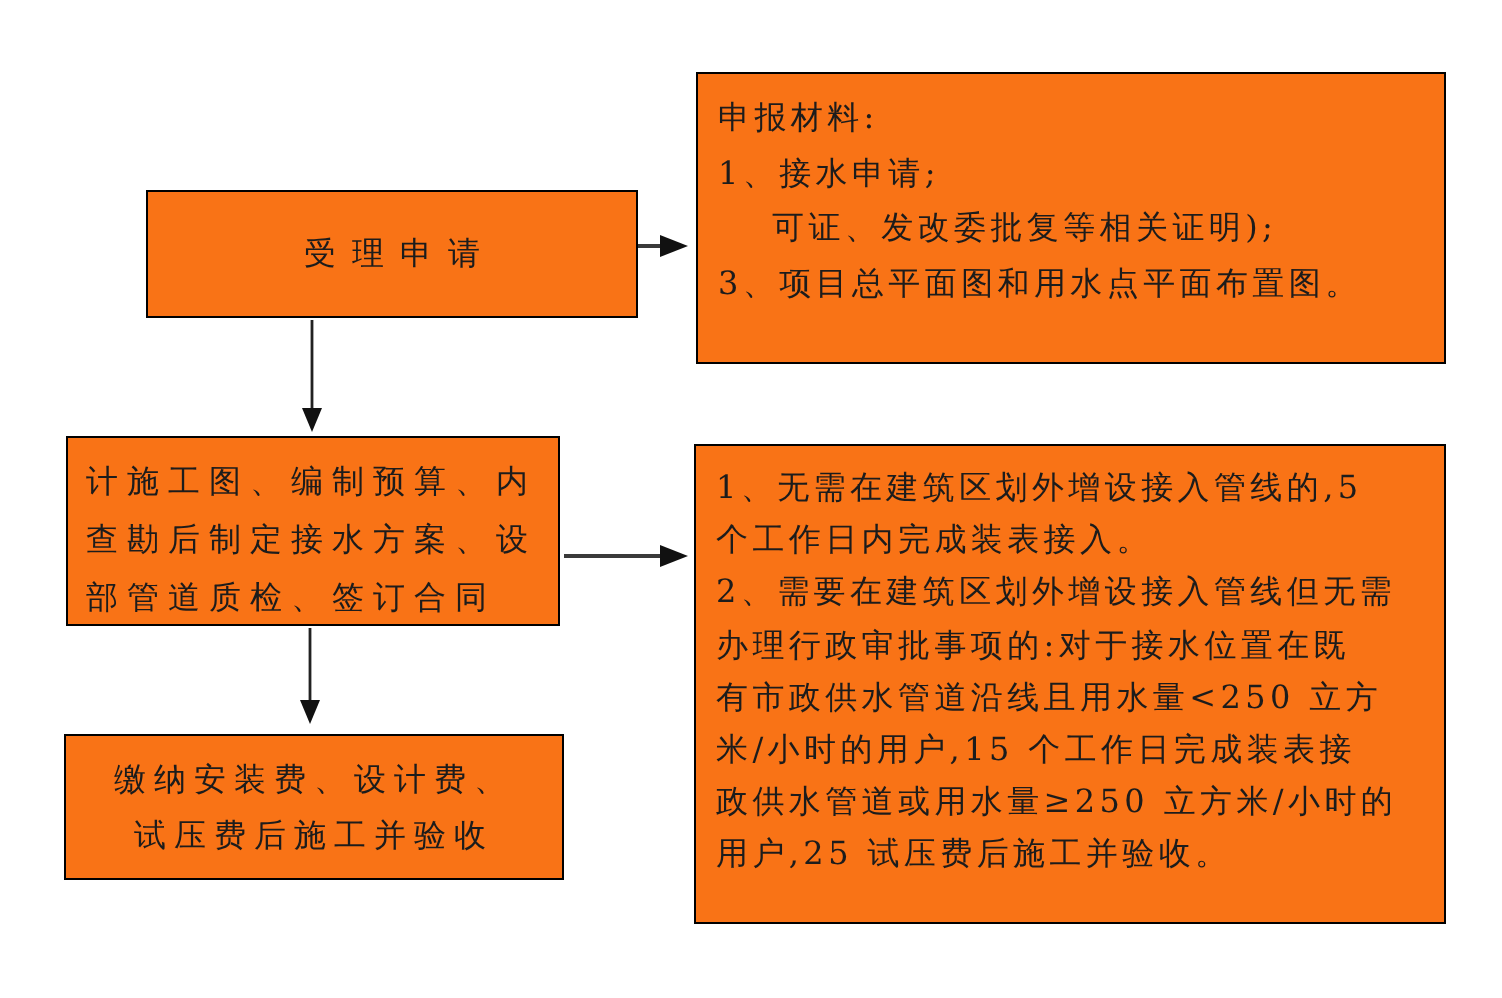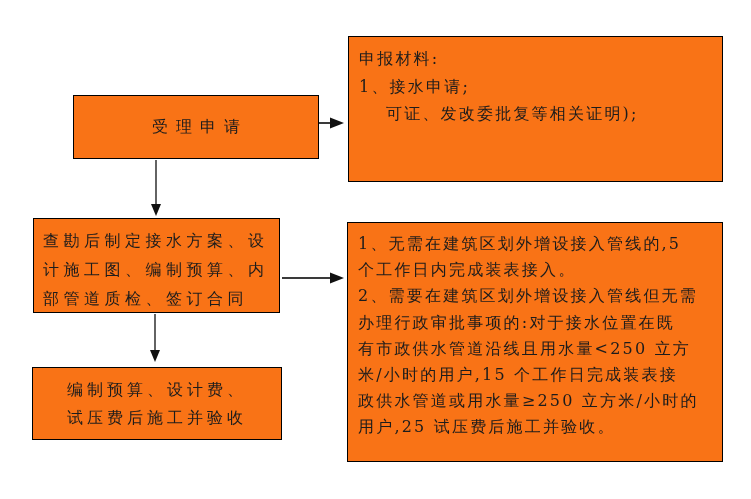--- a/index.html
+++ b/index.html
@@ -83,37 +83,38 @@
   </svg>
 
   <div class="node node-accept">
     <span class="line">受理申请</span>
   </div>
 
   <div class="node node-materials">
     <div class="line">申报材料:</div>
     <div class="line">1、接水申请;</div>
     <div class="line indent">可证、发改委批复等相关证明);</div>
+    <div class="line">3、项目总平面图和用水点平面布置图。</div>
   </div>
 
   <div class="node node-survey">
+    <div class="line">计施工图、编制预算、内</div>
     <div class="line">查勘后制定接水方案、设</div>
-    <div class="line">计施工图、编制预算、内</div>
     <div class="line">部管道质检、签订合同</div>
   </div>
 
   <div class="node node-timeline">
     <div class="line">1、无需在建筑区划外增设接入管线的,5</div>
     <div class="line">个工作日内完成装表接入。</div>
     <div class="line">2、需要在建筑区划外增设接入管线但无需</div>
     <div class="line">办理行政审批事项的:对于接水位置在既</div>
     <div class="line">有市政供水管道沿线且用水量&lt;250 立方</div>
     <div class="line">米/小时的用户,15 个工作日完成装表接</div>
     <div class="line">政供水管道或用水量≥250 立方米/小时的</div>
     <div class="line">用户,25 试压费后施工并验收。</div>
   </div>
 
   <div class="node node-pay">
-    <div class="line">编制预算、设计费、</div>
+    <div class="line">缴纳安装费、设计费、</div>
     <div class="line">试压费后施工并验收</div>
   </div>
 
 </div>
 
 </body></html>

